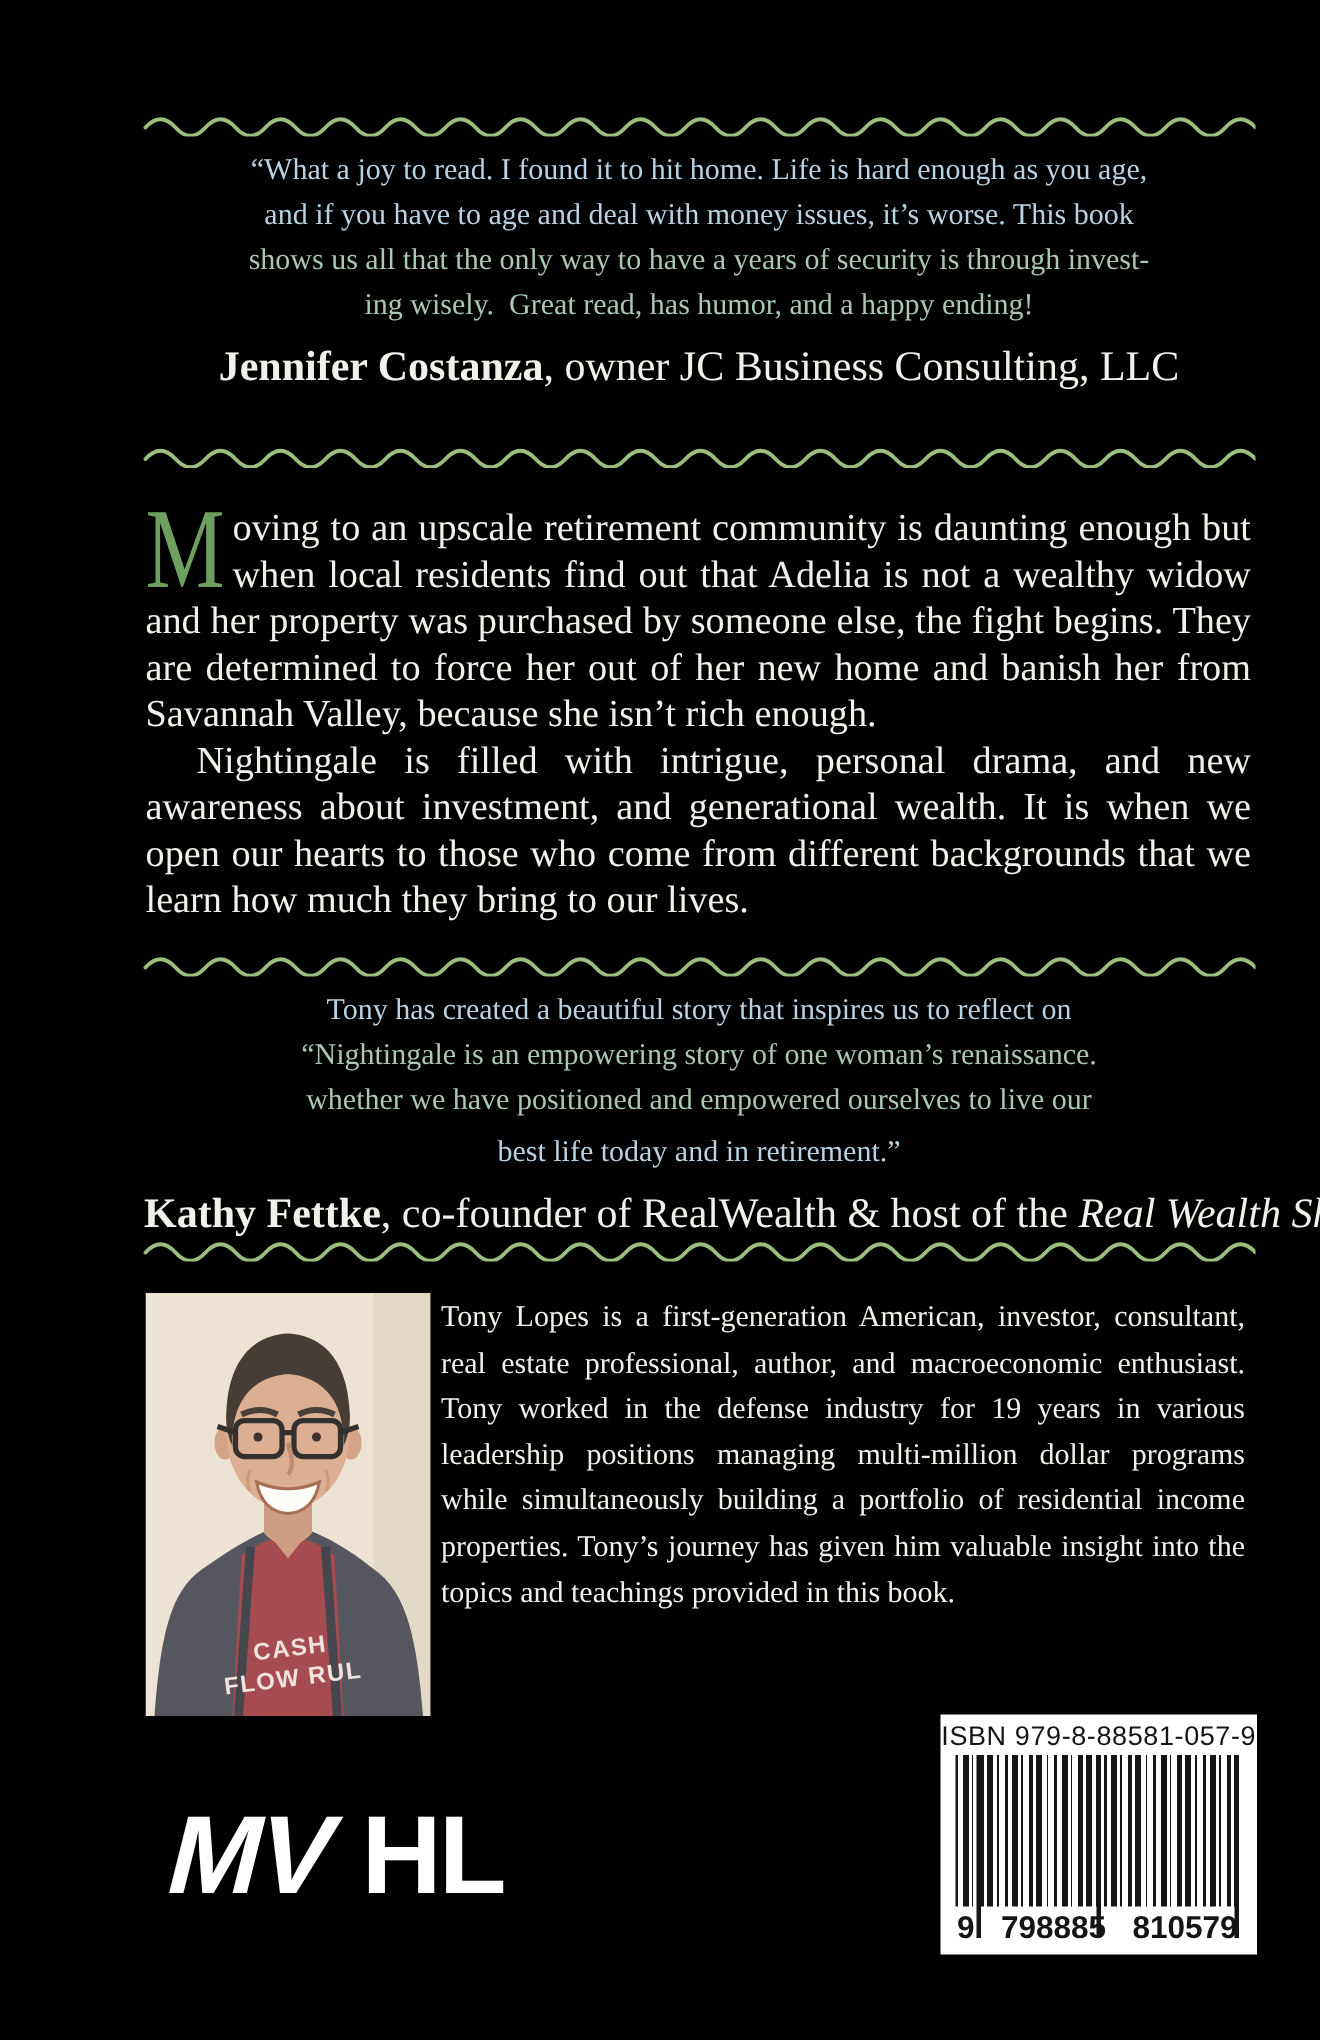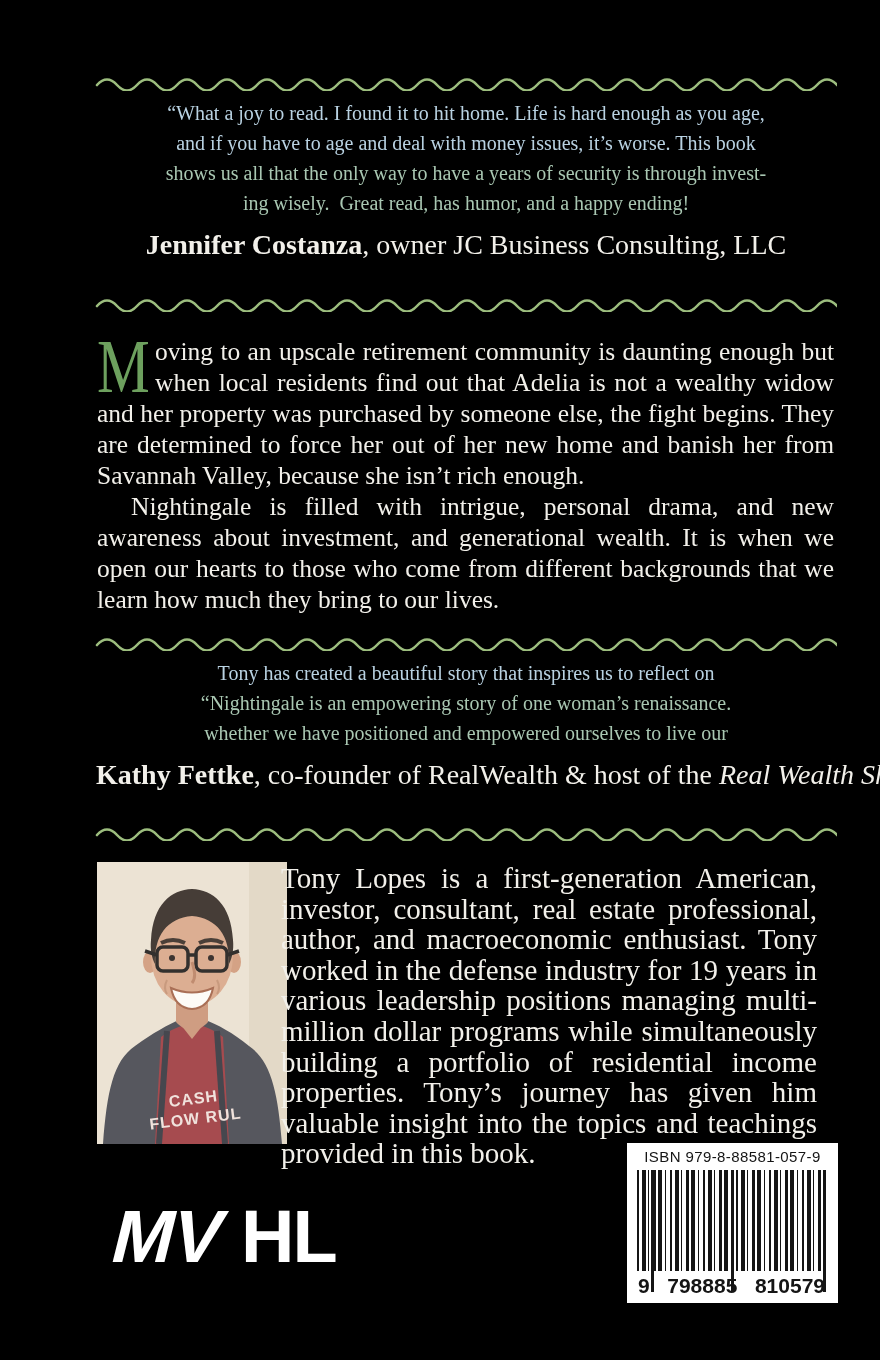--- a/index.html
+++ b/index.html
@@ -28,33 +28,33 @@
   .synopsis p{margin:0;}
   .dropcap{
     float:left;width:52px;font-size:76px;line-height:57px;
     color:var(--dropcap-green,#6da05e);
     transform:scaleX(.78);transform-origin:0 0;margin:2px 6px 0 0;
   }
   .para2{text-indent:34px;margin-top:2px;}
   
   .bio{position:absolute;left:97px;top:860px;width:738px;height:284px;}
   .photo{position:absolute;left:0;top:2px;width:190px;height:282px;}
-  .bio-text{position:absolute;left:184px;top:3px;width:536px;margin:0;
-    color:var(--text-white,#f2f0ea);font-size:29px;line-height:30.6px;text-align:justify;}
+  .bio-text{position:absolute;left:197px;top:3px;width:536px;margin:0;
+    color:var(--text-white,#f2f0ea);font-size:20px;line-height:30.6px;text-align:justify;}
   
   .logo{position:absolute;left:114px;top:1204px;height:70px;
     font-family:"Liberation Sans",sans-serif;font-weight:bold;
     font-size:74px;line-height:66px;color:#fff;letter-spacing:-2px;}
   .logo-mv{display:inline-block;transform:skewX(-14deg);}
   .logo-hl{display:inline-block;margin-left:20px;}
   
   .barcode{position:absolute;left:627px;top:1143px;width:211px;height:160px;
     background:#fff;color:#151515;font-family:"Liberation Sans",sans-serif;}
   .isbn-label{position:absolute;top:4px;left:0;width:100%;text-align:center;
-    font-size:15px;line-height:20px;letter-spacing:.4px;}
+    font-size:18px;line-height:20px;letter-spacing:.4px;}
   .bars{position:absolute;left:10px;right:12px;top:27px;height:101px;
     background:repeating-linear-gradient(90deg,
       #151515 0 2px,#fff 2px 5px,#151515 5px 9px,#fff 9px 11px,
       #151515 11px 12px,#fff 12px 16px,#151515 16px 19px,#fff 19px 21px,
       #151515 21px 25px,#fff 25px 28px,#151515 28px 29px,#fff 29px 33px);}
   .guard{position:absolute;top:27px;width:2.5px;height:122px;background:#151515;}
   .guard-left{left:24px}.guard-mid{left:104px}.guard-right{left:196px}
   .digits{position:absolute;left:10px;right:12px;top:129px;height:27px;background:#fff;
     display:flex;justify-content:space-between;align-items:center;
     font-size:21px;font-weight:bold;}
@@ -89,20 +89,21 @@
   </div>
 
   <svg class="wave wave-3" viewBox="0 0 742 18">
     <path d="M2,12 q10,-11 20,0 t20,0 t20,0 t20,0 t20,0 t20,0 t20,0 t20,0 t20,0 t20,0 t20,0 t20,0 t20,0 t20,0 t20,0 t20,0 t20,0 t20,0 t20,0 t20,0 t20,0 t20,0 t20,0 t20,0 t20,0 t20,0 t20,0 t20,0 t20,0 t20,0 t20,0 t20,0 t20,0 t20,0 t20,0 t20,0 t20,0"></path>
   </svg>
 
   <div class="quote quote-2">
     <div class="ql c-blue">Tony has created a beautiful story that inspires us to reflect on</div>
     <div class="ql c-green">“Nightingale is an empowering story of one woman’s renaissance.</div>
     <div class="ql c-green">whether we have positioned and empowered ourselves to live our</div>
+    <div class="ql c-blue gap">best life today and in retirement.”</div>
     <div class="attrib">
       <span class="name">Kathy Fettke</span><span>, co-founder of RealWealth &amp; host of the </span><span class="show">Real Wealth Show</span>
     </div>
   </div>
 
   <svg class="wave wave-4" viewBox="0 0 742 18">
     <path d="M2,12 q10,-11 20,0 t20,0 t20,0 t20,0 t20,0 t20,0 t20,0 t20,0 t20,0 t20,0 t20,0 t20,0 t20,0 t20,0 t20,0 t20,0 t20,0 t20,0 t20,0 t20,0 t20,0 t20,0 t20,0 t20,0 t20,0 t20,0 t20,0 t20,0 t20,0 t20,0 t20,0 t20,0 t20,0 t20,0 t20,0 t20,0 t20,0"></path>
   </svg>
 
   <div class="bio">

